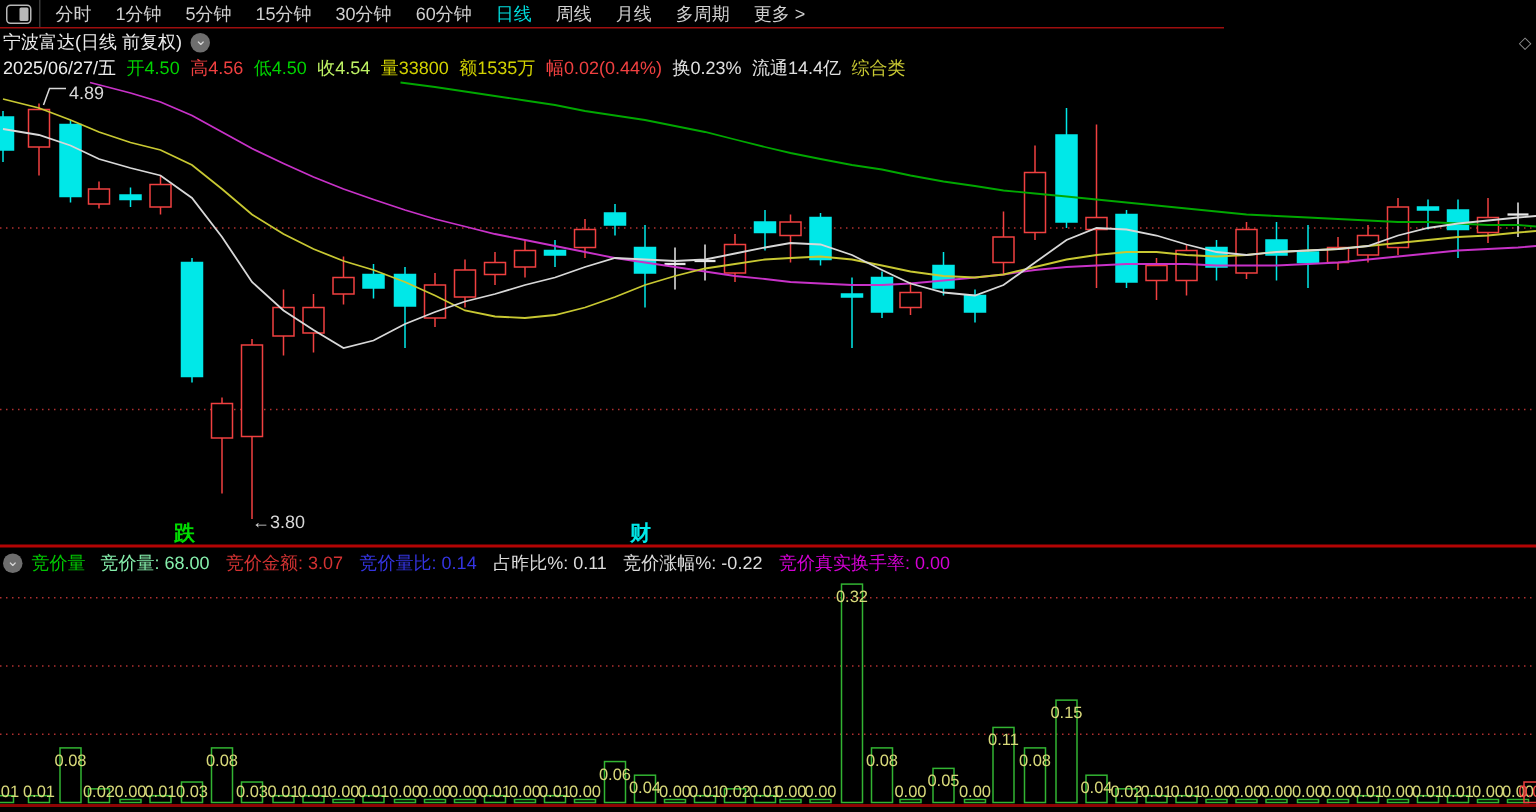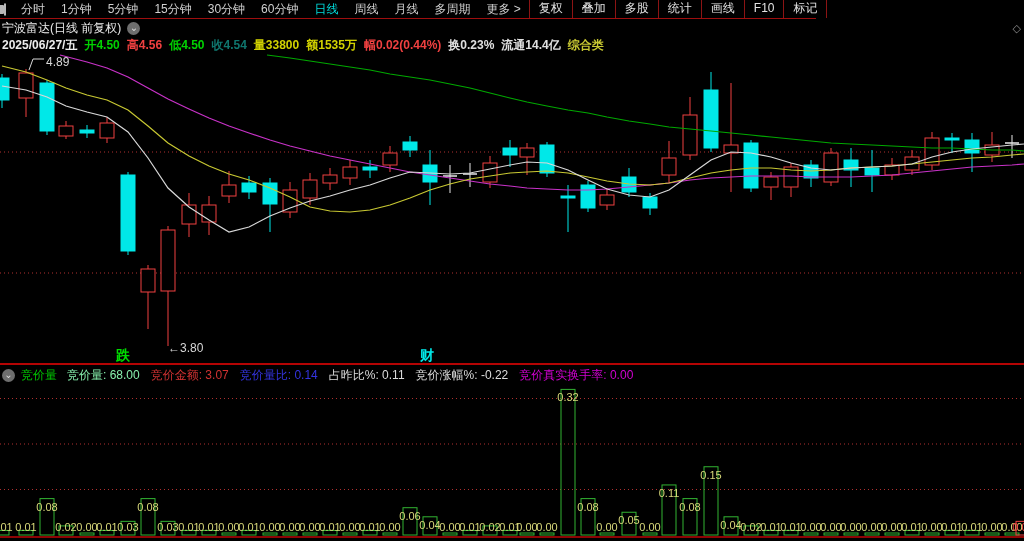--- a/index.html
+++ b/index.html
@@ -20,21 +20,21 @@
   .spacer{flex:1;}
   .tb-buttons{display:flex;height:18px;}
   .tb-btn{padding:0 9px;line-height:17px;color:#e2e2e2;border-left:1px solid #8c1414;white-space:nowrap;}
   .tb-btn:last-child{border-right:1px solid #8c1414;}
   .row2{position:absolute;left:2px;top:21px;z-index:3;display:flex;align-items:center;
         font-size:12px;height:15px;white-space:nowrap;}
   .row2 .title{color:#ececec;margin-right:6px;text-align:center;}
   .circle-icon{display:inline-block;width:13px;height:13px;border-radius:50%;background:#6e6e6e;
                color:#dcdcdc;font-size:10px;line-height:11px;text-align:center;margin-right:8px;}
   .ma-labels span{margin-right:10px;}
-  .row3{position:absolute;left:2px;top:37px;z-index:3;display:flex;font-size:12px;white-space:nowrap;font-weight:bold;}
+  .row3{position:absolute;left:2px;top:37px;z-index:3;display:flex;font-size:12px;white-space:nowrap;}
   .row3 span{margin-right:7px;}
   .diamond{position:absolute;right:3px;top:22px;z-index:3;color:#909090;font-size:11px;}
   .sep-panel{position:absolute;left:0;top:363px;width:1024px;height:2px;background:#b40404;z-index:2;}
   .sep-bottom{position:absolute;left:0;top:536px;width:1024px;height:2px;background:#8e0404;z-index:2;}
   .panel-header{position:absolute;left:2px;top:367px;z-index:3;display:flex;align-items:center;
                 font-size:12px;white-space:nowrap;}
   .panel-header .pname{color:#00c800;margin-right:10px;}
   .panel-header .circle-icon{margin-right:6px;}
   .panel-fields span{margin-right:11px;}
 </style>
@@ -278,42 +278,33 @@
         <span class="tb-item">15分钟</span>
         <span class="tb-item">30分钟</span>
         <span class="tb-item">60分钟</span>
         <span class="tb-item active">日线</span>
         <span class="tb-item">周线</span>
         <span class="tb-item">月线</span>
         <span class="tb-item">多周期</span>
         <span class="tb-item">更多 &gt;</span>
       </div>
     <div class="spacer"></div>
-    <div class="tb-buttons" id="tb-buttons">
-        <span class="tb-btn">复权</span>
-        <span class="tb-btn">叠加</span>
-        <span class="tb-btn">多股</span>
-        <span class="tb-btn">统计</span>
-        <span class="tb-btn">画线</span>
-        <span class="tb-btn">F10</span>
-        <span class="tb-btn">标记</span>
-      </div>
   </div>
 
   <div class="row2">
     <span class="title">宁波富达(日线 前复权)</span>
     <span class="circle-icon">⌄</span>
   </div>
 
   <div class="row3" id="quote-row">
       <span style="color: rgb(236, 236, 236);">2025/06/27/五</span>
       <span style="color: rgb(0, 210, 0);">开4.50</span>
       <span style="color: rgb(240, 64, 64);">高4.56</span>
       <span style="color: rgb(0, 210, 0);">低4.50</span>
-      <span style="color: #0f766e;">收4.54</span>
+      <span style="color: #bef264;">收4.54</span>
       <span style="color: rgb(210, 210, 0);">量33800</span>
       <span style="color: rgb(210, 210, 0);">额1535万</span>
       <span style="color: rgb(240, 64, 64);">幅0.02(0.44%)</span>
       <span style="color: rgb(224, 224, 224);">换0.23%</span>
       <span style="color: rgb(224, 224, 224);">流通14.4亿</span>
       <span style="color: rgb(200, 200, 50);">综合类</span>
     </div>
 
   <span class="diamond">◇</span>
 

